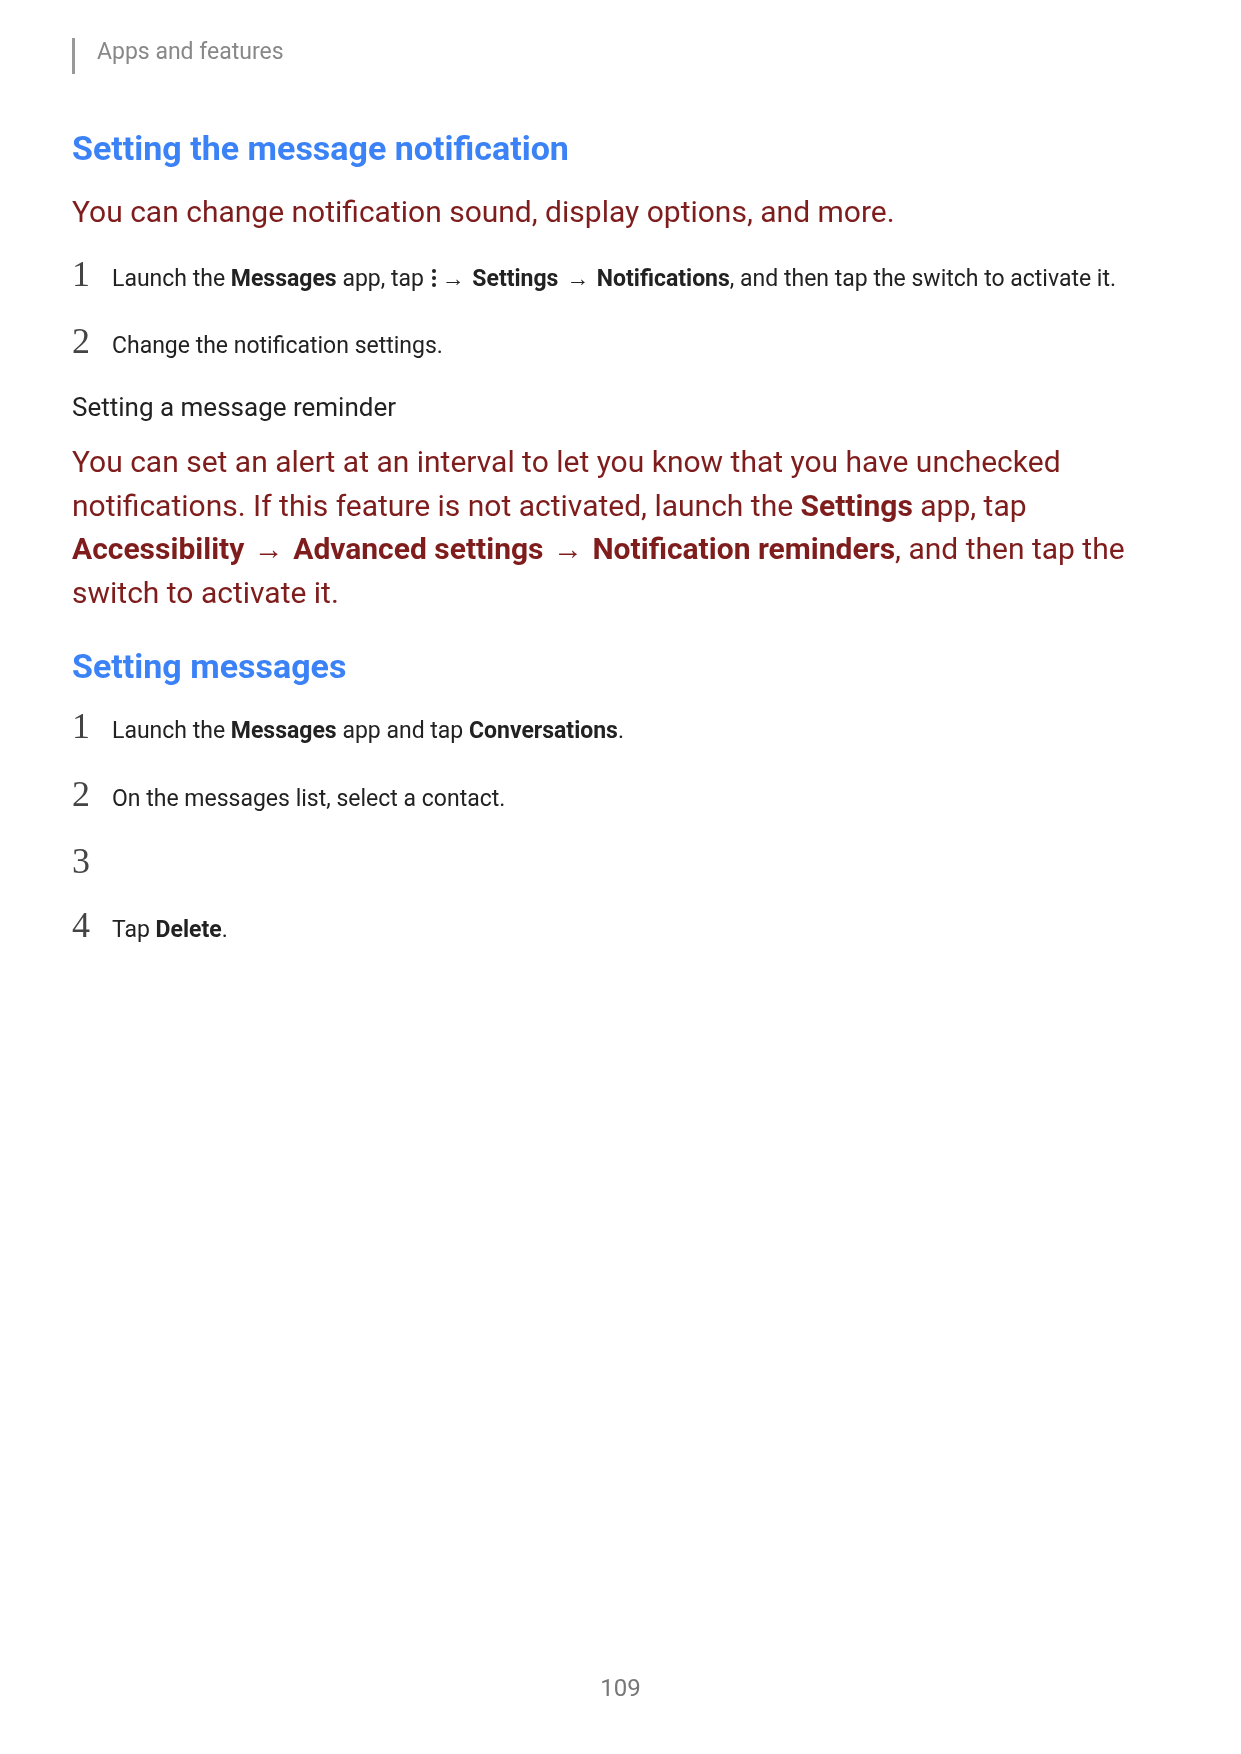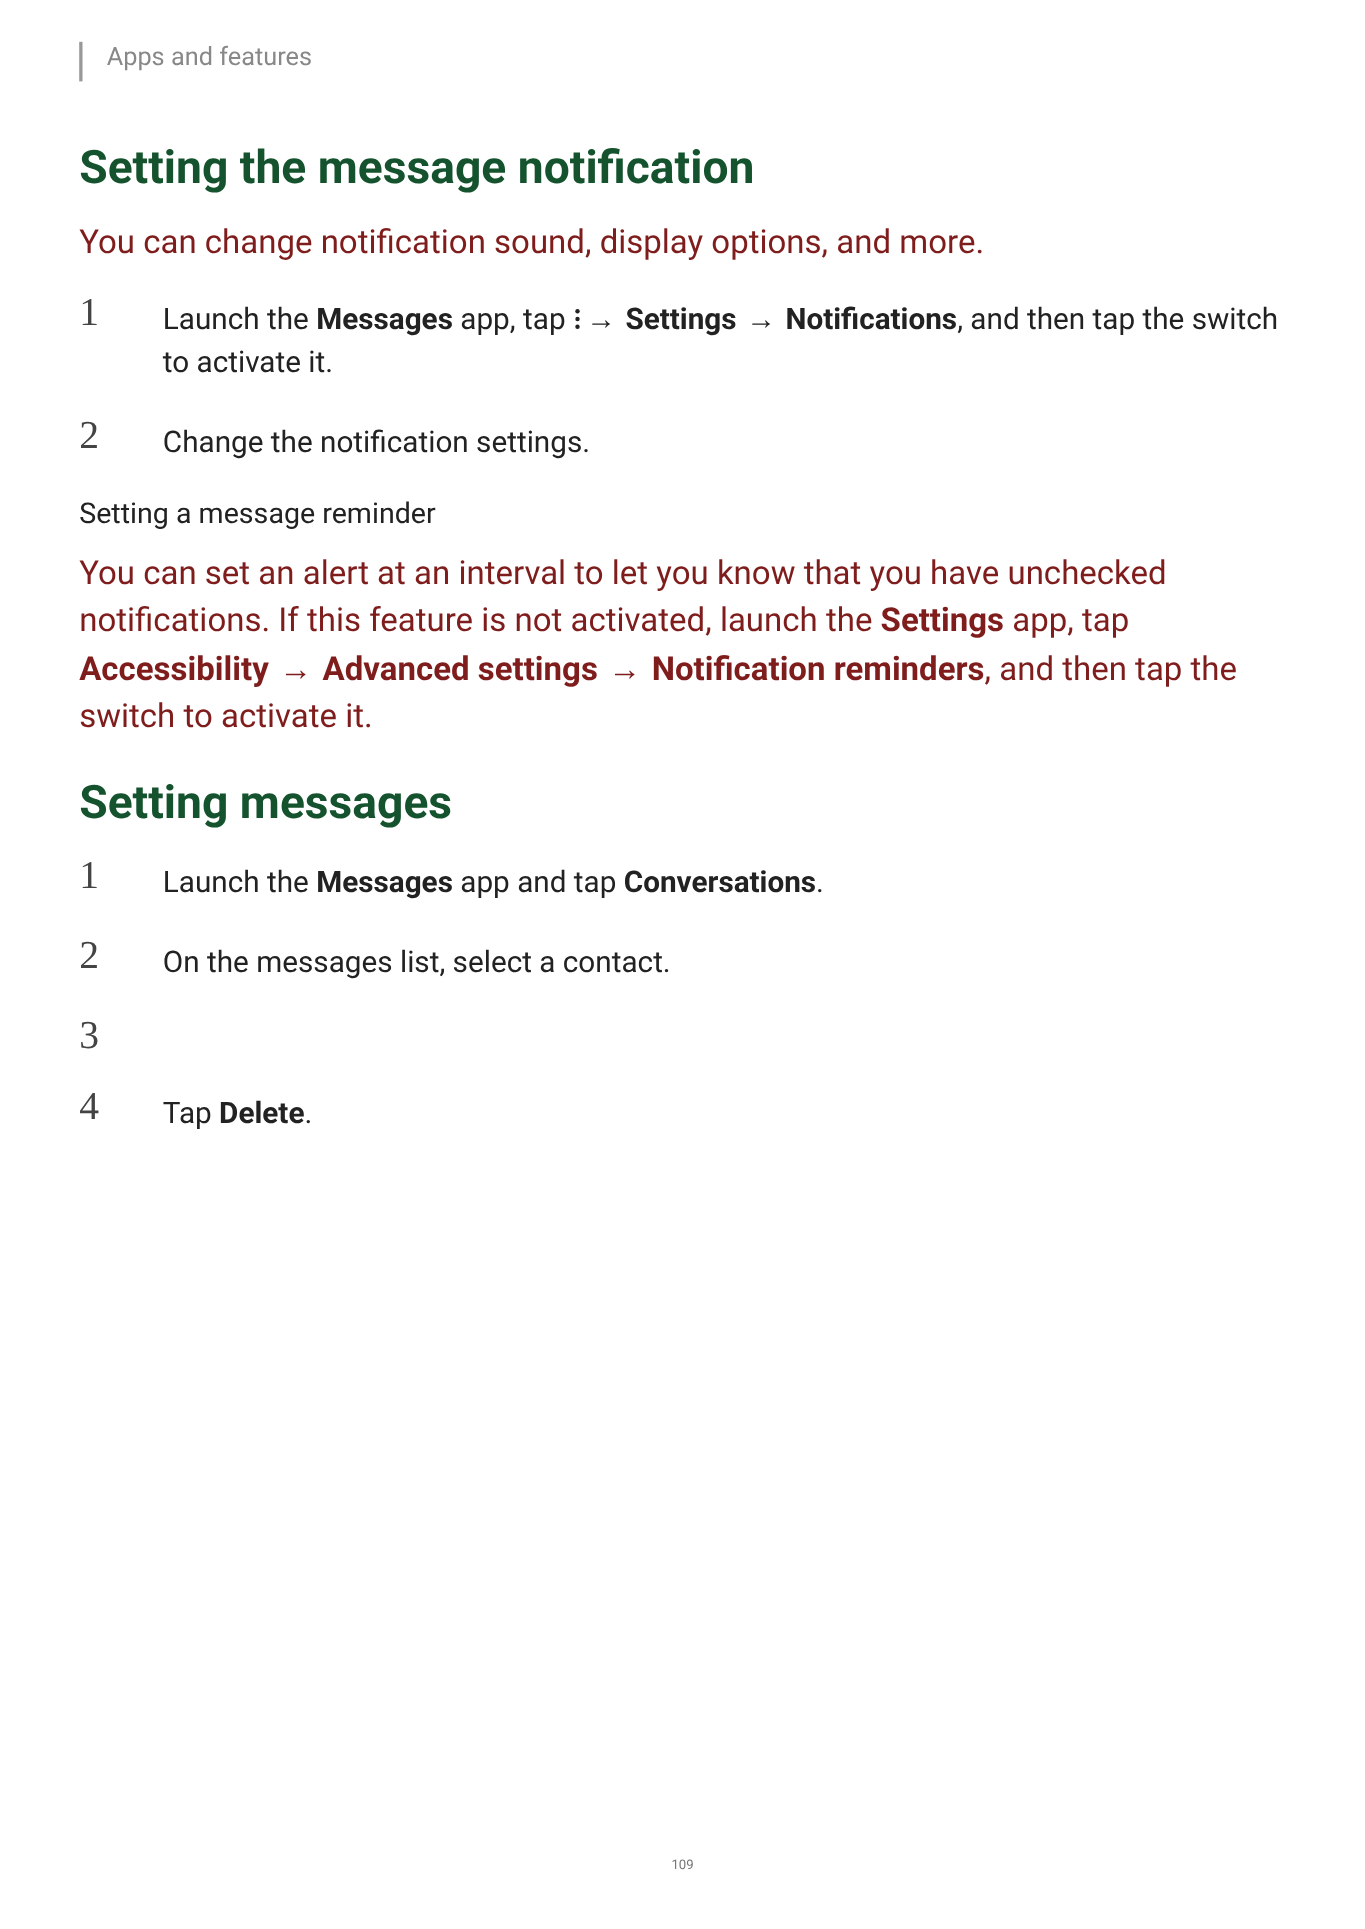--- a/index.html
+++ b/index.html
@@ -26,22 +26,22 @@
       height: 36px;
       background: #999;
       margin-right: 22px;
     }
     .header-text {
       color: #888;
       font-size: 23px;
       font-weight: 400;
     }
     .accent-heading {
-      color: #14532d;
-      font-size: 42px;
+      color: #3b82f6;
+      font-size: 34px;
       font-weight: 700;
       margin-bottom: 22px;
     }
     .body-text {
       font-size: 30px;
       color: #7f1d1d;
       line-height: 1.45;
       margin-bottom: 22px;
     }
     .step-list {
@@ -56,25 +56,24 @@
     .step-number {
       font-size: 36px;
       color: #444;
       font-weight: 400;
       min-width: 34px;
       line-height: 1;
       margin-right: 6px;
       font-family: Georgia, serif;
     }
     .step-content {
-      font-size: 27px;
+      font-size: 23px;
       color: #222;
       line-height: 1.45;
       padding-top: 6px;
-      margin-left: 36px;
     }
     .step-content .sub {
       margin-top: 12px;
     }
     .sub-heading {
       font-size: 26px;
       font-weight: 400;
       color: #222;
       margin-bottom: 18px;
       margin-top: 4px;
@@ -100,21 +99,21 @@
       background: #222;
       border-radius: 50%;
       display: block;
     }
     .page-number {
       position: absolute;
       bottom: 52px;
       left: 0;
       right: 0;
       text-align: center;
-      font-size: 12px;
+      font-size: 24px;
       color: #777;
     }
     .section {
       margin-bottom: 32px;
     }
   </style>
 </head>
 <body>
 
 <div class="header-area">

